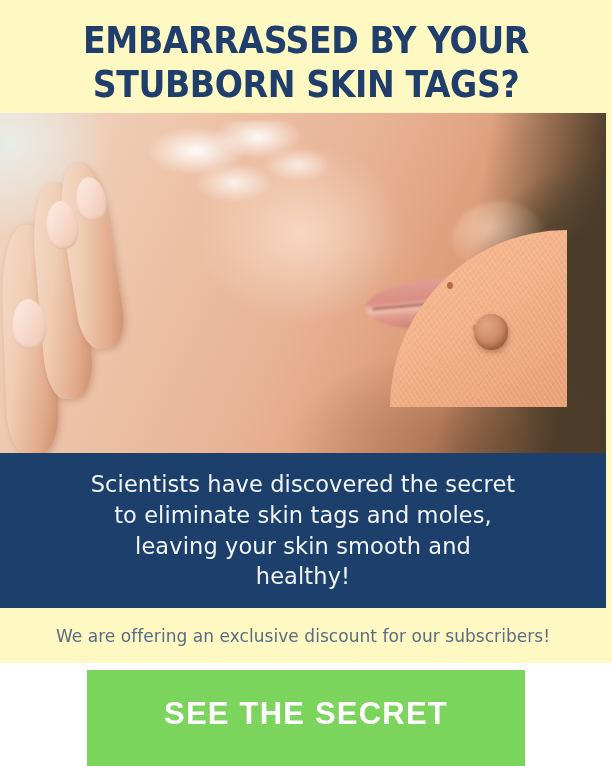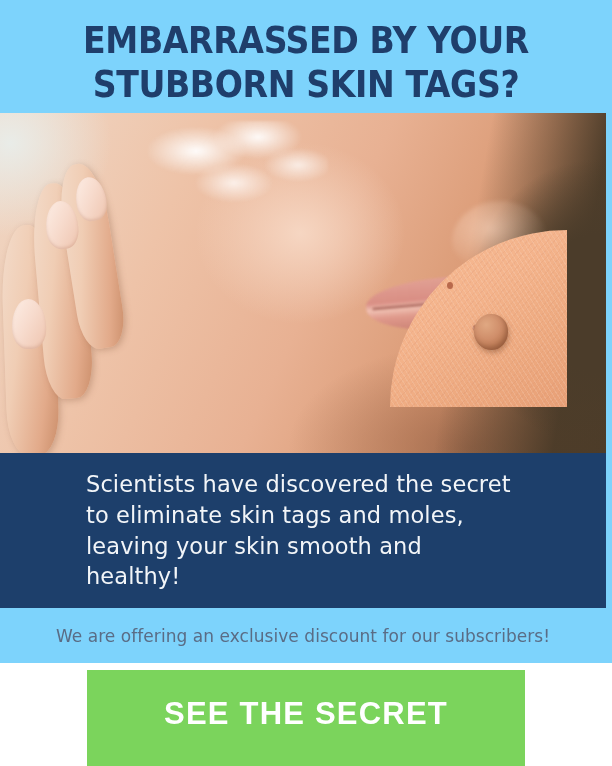--- a/index.html
+++ b/index.html
@@ -12,21 +12,21 @@
     height: 766px;
     overflow: hidden;
     font-family: "Liberation Sans", sans-serif;
     position: relative;
   }
 
   .ad-container {
     width: 612px;
     height: 663px;
     position: relative;
-    background: #7dd3fc;
+    background: #fef9c3;
     display: flex;
     flex-direction: column;
     align-items: center;
   }
 
   
   .headline {
     width: 560px;
     margin-top: 18px;
     text-align: center;
@@ -182,20 +182,21 @@
     position: absolute;
     left: 0;
     top: 453px;
     width: 606px;
     height: 155px;
     background: #1d3f6b;
     color: #f2f5f8;
     display: flex;
     align-items: center;
     justify-content: center;
+    text-align: center;
     box-sizing: border-box;
     padding: 0 86px;
   }
   .statement-text {
     font-family: "DejaVu Sans", sans-serif;
     font-size: 22.5px;
     line-height: 1.37;
     font-weight: normal;
     letter-spacing: 0.1px;
   }

